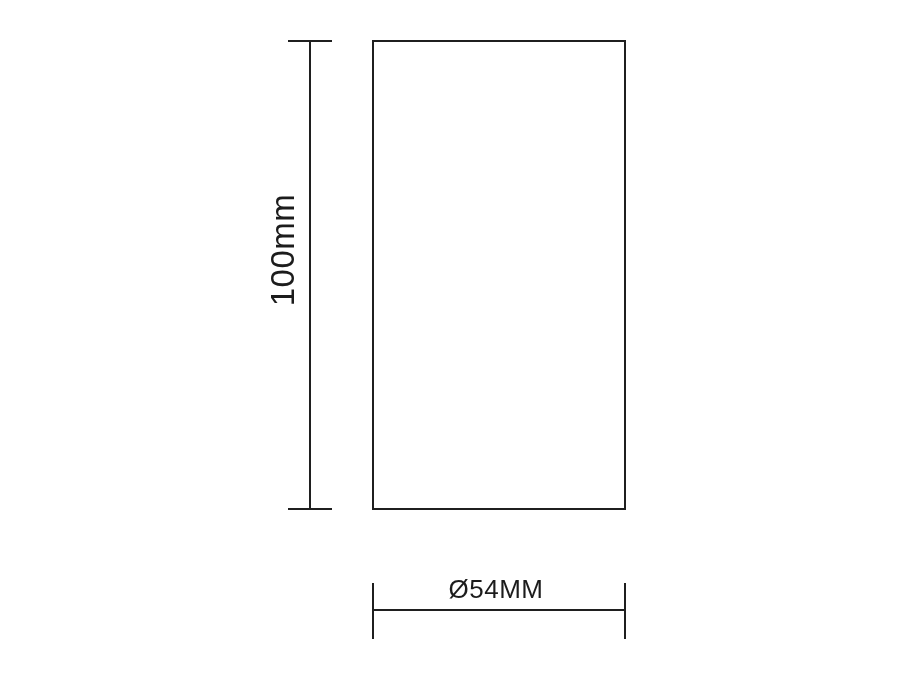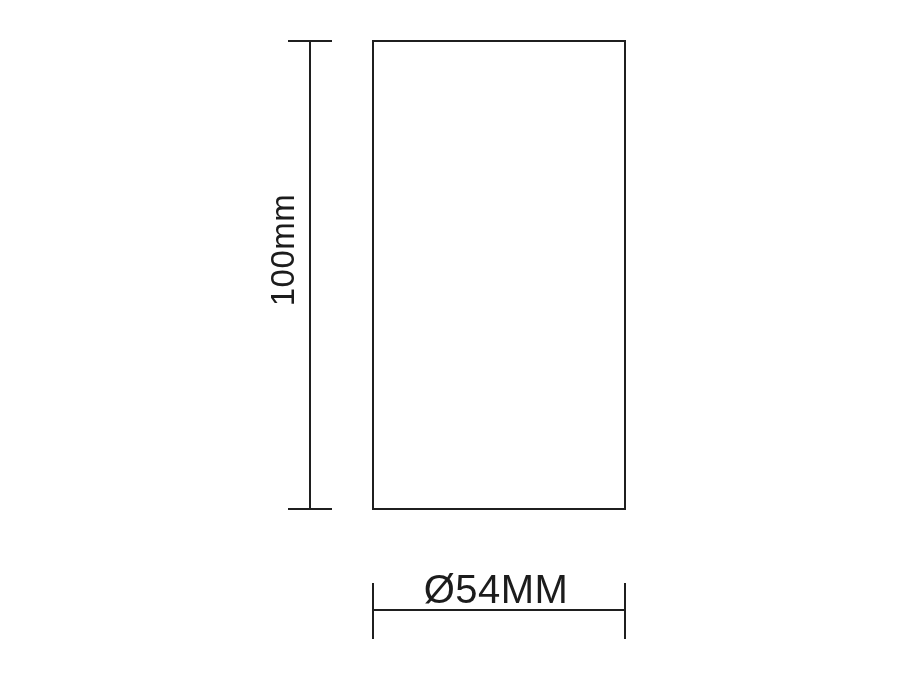--- a/index.html
+++ b/index.html
@@ -63,21 +63,21 @@
     top: 583px;
     width: 2px; height: 56px;
     background: var(--line-color);
   }
   .dim-h-tick.left { left: 372px; }
   .dim-h-tick.right { left: 624px; }
   .width-label {
     position: absolute;
     left: 496px; top: 589px;
     transform: translate(-50%, -50%);
-    font-size: 40px;
+    font-size: 26px;
     color: var(--text-color);
     white-space: nowrap;
     letter-spacing: 0.5px;
   }
 </style>
 </head>
 <body>
 
 <div class="canvas">
 

